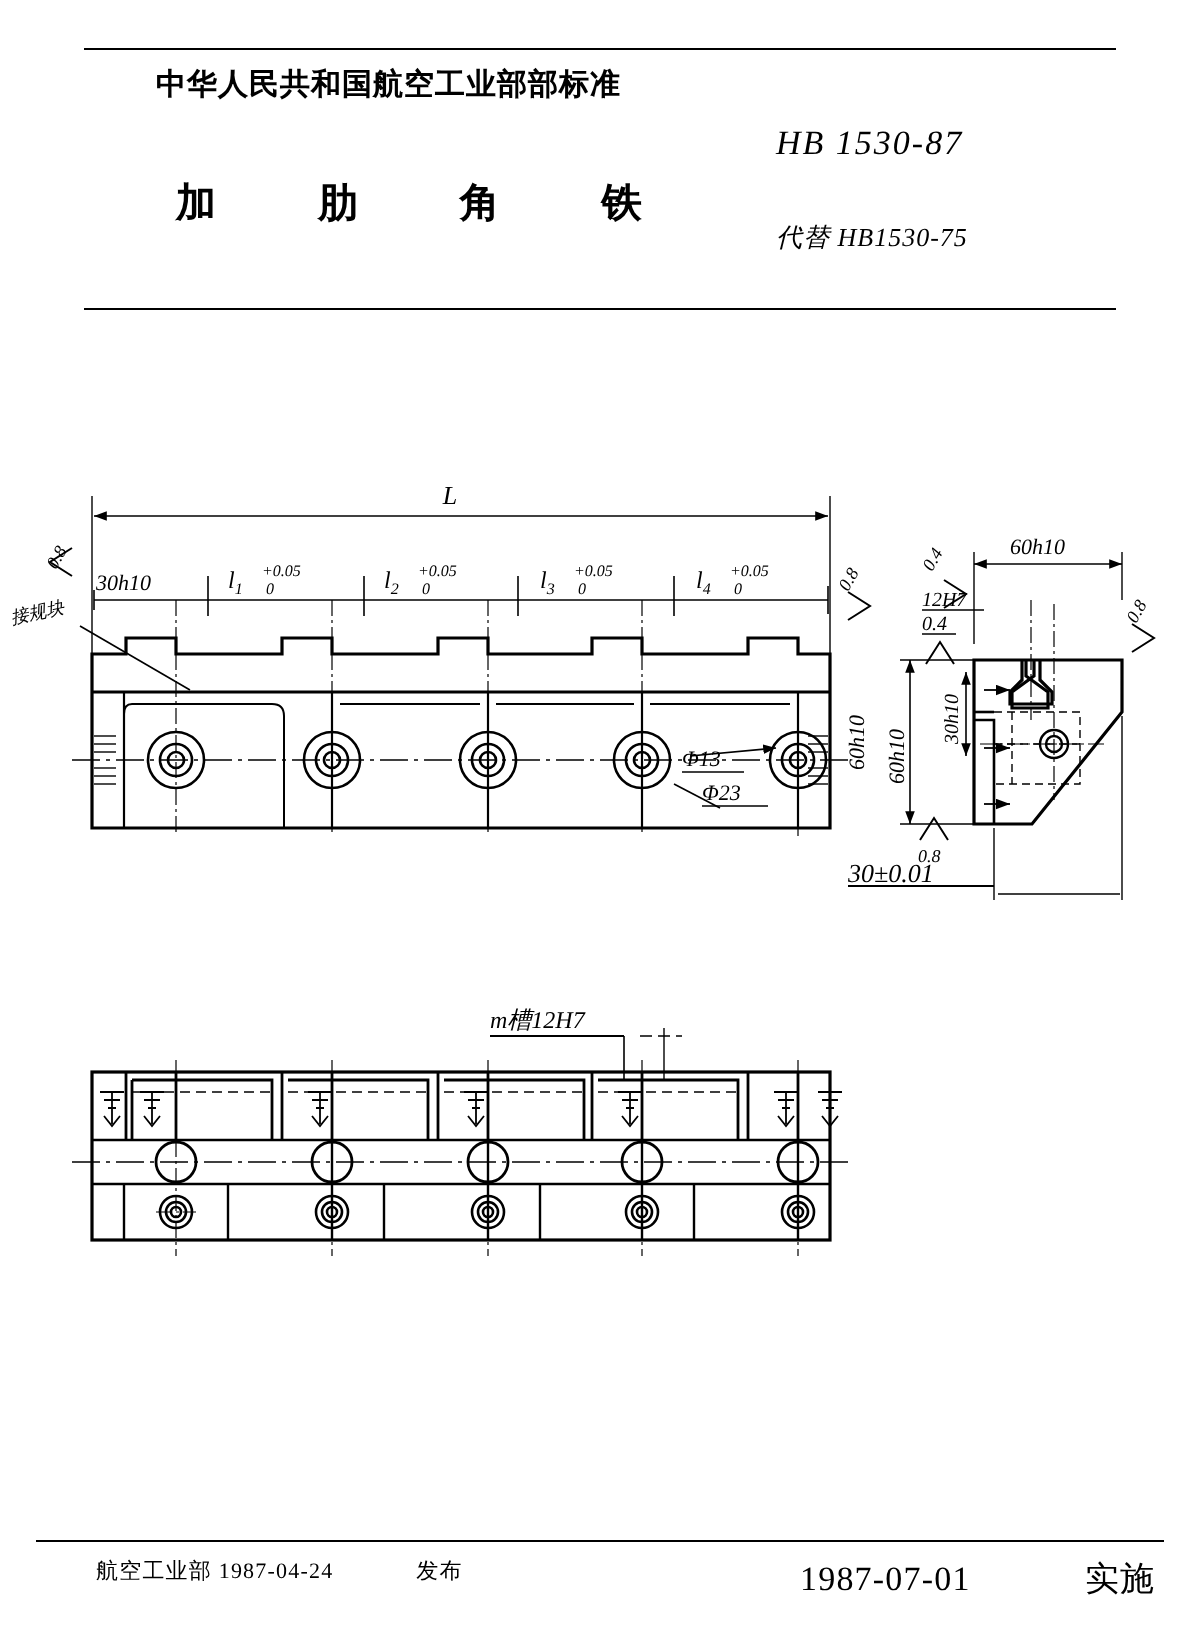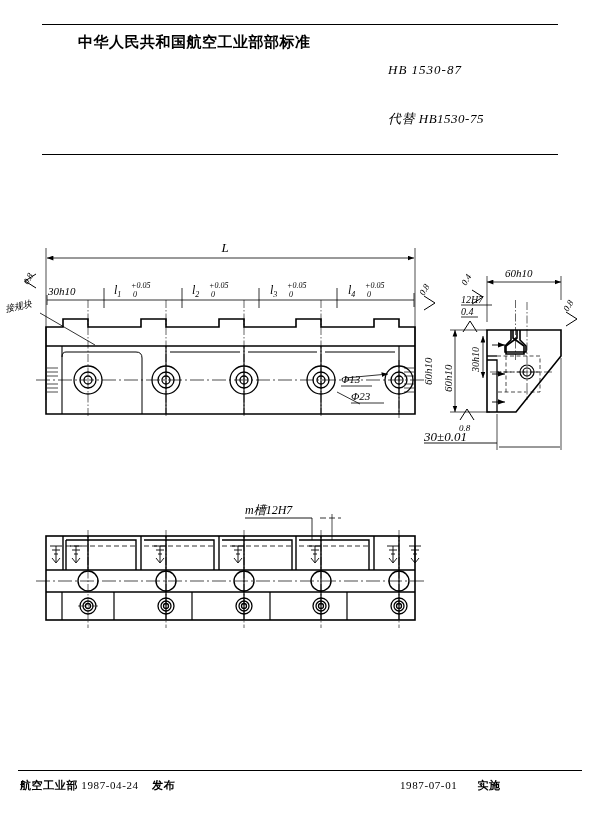--- a/index.html
+++ b/index.html
@@ -9,44 +9,45 @@
     font-family:"Liberation Serif","DejaVu Serif",serif;color:#000;
   }
   .page{position:absolute;inset:0;padding-left:12px;}
 
   
   .hdr-rule{position:absolute;left:42px;width:516px;height:1px;background:#000;}
   .hdr-org{position:absolute;left:78px;top:33px;font-size:15px;font-weight:bold;
            letter-spacing:.5px;font-family:"DejaVu Sans","Liberation Sans",sans-serif;}
   .hdr-title{position:absolute;left:88px;top:88px;font-size:20px;font-weight:bold;
              letter-spacing:22px;font-family:"DejaVu Sans","Liberation Sans",sans-serif;}
-  .hdr-code{position:absolute;left:388px;top:62px;font-size:13px;font-style:italic;
+  .hdr-code{position:absolute;left:388px;top:62px;font-size:17px;font-style:italic;
             letter-spacing:1px;}
   .hdr-replace{position:absolute;left:388px;top:110px;font-size:13px;font-style:italic;
                letter-spacing:.5px;}
 
   
   .ftr-rule{position:absolute;left:18px;width:564px;height:1px;background:#000;top:770px;}
   .ftr-left{position:absolute;left:20px;top:778px;font-size:11px;letter-spacing:.6px;}
-  .ftr-right{position:absolute;left:400px;top:778px;font-size:11px;letter-spacing:.6px;}
-  .ftr-left b,.ftr-right b{font-weight:bold;font-family:"DejaVu Sans","Liberation Sans",sans-serif;}
+  .ftr-right{position:absolute;left:400px;top:778px;font-size:17px;letter-spacing:.6px;}
+  .ftr-left b,.ftr-right b{font-weight:normal;font-family:"DejaVu Sans","Liberation Sans",sans-serif;margin-left:28px;}
 
   
   svg.dwg{position:absolute;left:0;top:0;width:600px;height:822px;}
   svg.dwg text{font-family:"Liberation Serif","DejaVu Serif",serif;font-style:italic;}
 </style>
 </head>
 <body>
 
 <div class="page">
 
   <div class="hdr-rule" style="top:24px"></div>
 
   <div class="hdr-org">中华人民共和国航空工业部部标准</div>
 
+  <div class="hdr-title">加 肋 角 铁</div>
 
   <div class="hdr-code">HB 1530-87</div>
 
   <div class="hdr-replace">代替 HB1530-75</div>
 
   <div class="hdr-rule" style="top:154px"></div>
 
   <svg class="dwg" viewBox="0 0 600 822">
     <defs>
       <marker id="ar" markerWidth="9" markerHeight="9" refX="8" refY="3" orient="auto" markerUnits="strokeWidth">

